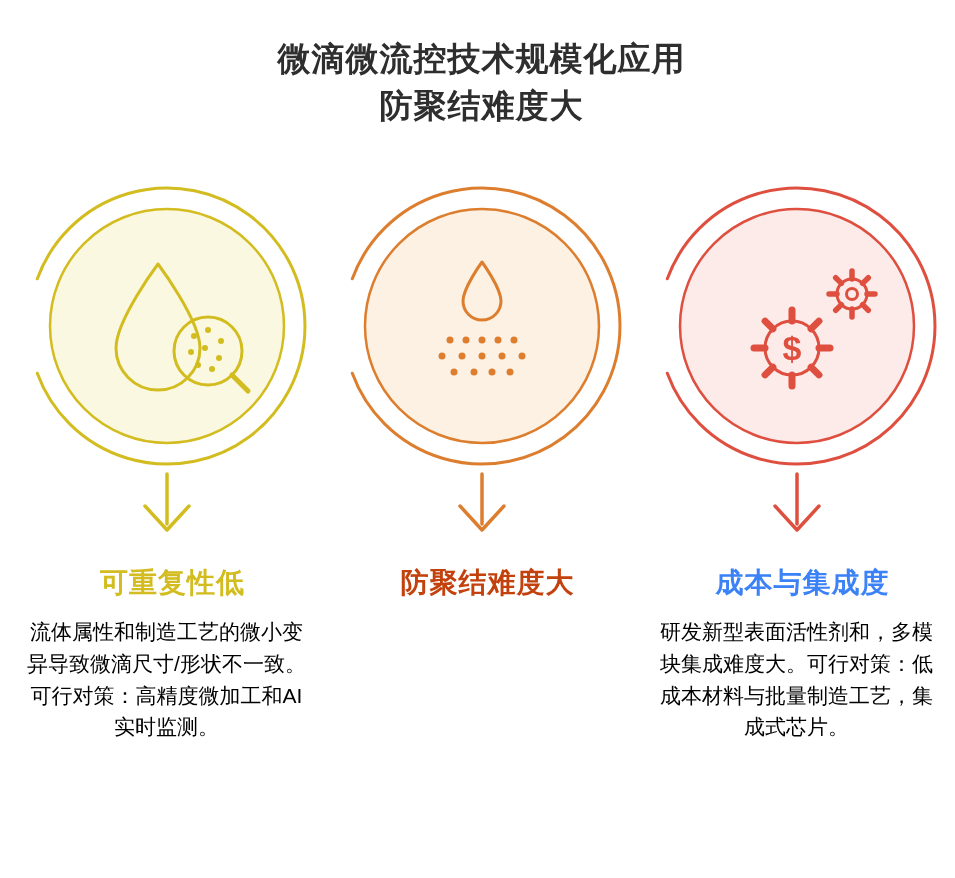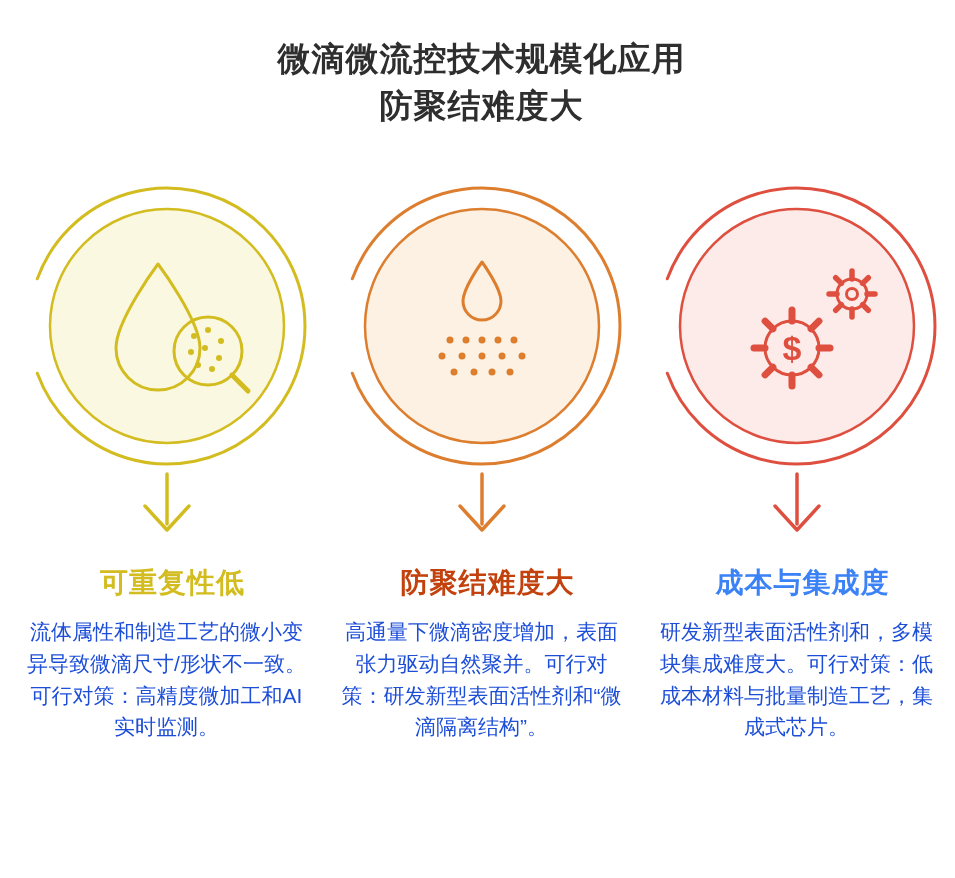--- a/index.html
+++ b/index.html
@@ -41,21 +41,21 @@
   .graphic { display: block; }
   .heading {
     margin: 24px 0 14px 12px;
     font-size: 28px;
     font-weight: 700;
     letter-spacing: 1px;
   }
   .body-text {
     font-size: 21px;
     line-height: 1.52;
-    color: #1d4ed8;
+    color: #000000;
     width: 292px;
   }
   .dollar {
     font-family: "Liberation Sans", "DejaVu Sans", sans-serif;
     font-weight: 700;
   }
 </style>
 </head>
 <body>
 
@@ -118,21 +118,20 @@
             <circle cx="155" cy="194" r="3.5"></circle>
             <circle cx="173" cy="194" r="3.5"></circle>
           </g>
         </g>
         <g stroke="currentColor" stroke-width="3.5" stroke-linecap="round" stroke-linejoin="round">
           <line x1="145" y1="296" x2="145" y2="346"></line>
           <path d="M 123 328 L 145 352 L 167 328"></path>
         </g>
       </svg>
       <h2 class="heading" style="color: #c2410c;">防聚结难度大</h2>
-      <p class="body-text">高通量下微滴密度增加，表面张力驱动自然聚并。可行对策：研发新型表面活性剂和“微滴隔离结构”。</p>
     </div>
 
     <div class="column">
       <svg class="graphic" width="290" height="362" viewBox="0 0 290 362" fill="none" style="color: rgb(223, 79, 63);">
         <path d="M 15.3 100.8 A 138 138 0 1 1 15.3 195.2" stroke="currentColor" stroke-width="3" stroke-linecap="round"></path>
         <circle cx="145" cy="148" r="117" stroke="currentColor" stroke-width="2.5" fill="#fcebe9"></circle>
         <g stroke="currentColor" stroke-width="3" stroke-linecap="round" stroke-linejoin="round">
           <circle cx="140" cy="170" r="27"></circle>
           <path stroke-width="7" d="M167 170 L178 170 M159.1 189.1 L166.9 196.9 M140 197 L140 208 M120.9 189.1 L113.1 196.9 M113 170 L102 170 M120.9 150.9 L113.1 143.1 M140 143 L140 132 M159.1 150.9 L166.9 143.1"></path>
           <circle cx="200" cy="116" r="15"></circle>

